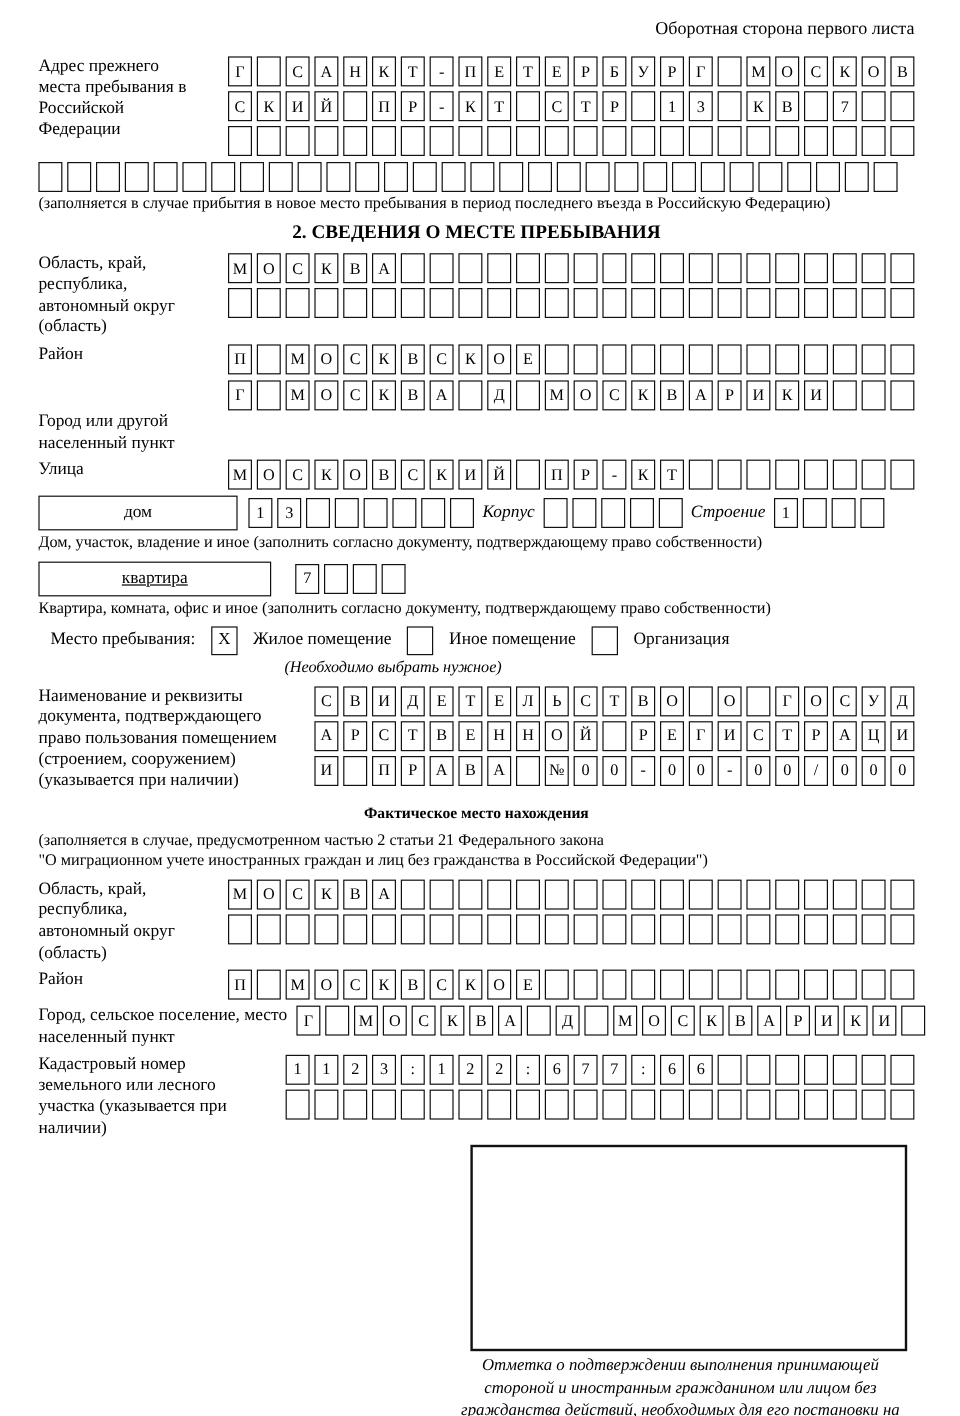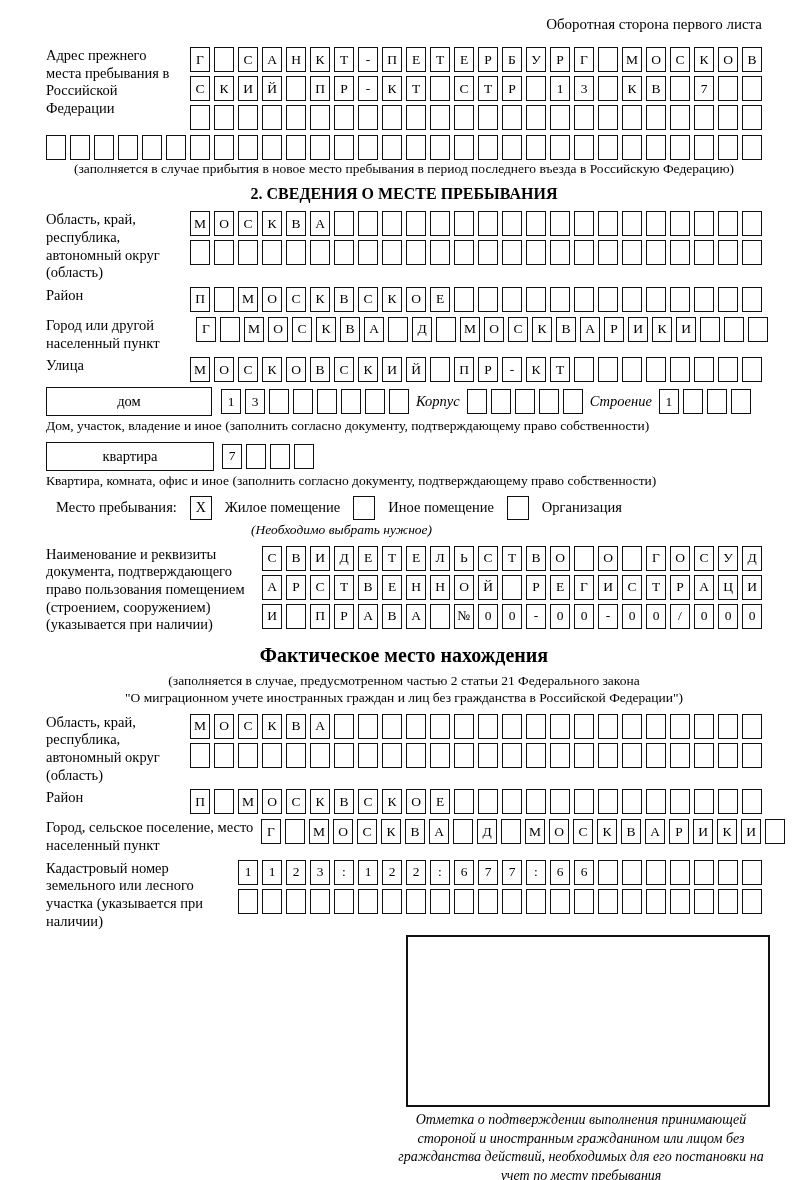--- a/index.html
+++ b/index.html
@@ -1,44 +1,44 @@
 <!DOCTYPE html>
 <html><head>
 <meta charset="utf-8">
 <style>
   html,body { margin:0; padding:0; background:#fff; }
   .page {
     width:800px; height:1180px; box-sizing:border-box;
-    padding:16px 38px 10px 46px;
+    padding:16px 38px 10px 32px;
     font-family:"Liberation Serif", serif; color:#000; font-size:14.5px;
     position:relative; overflow:hidden; background:#fff;
   }
   .hdr-note { text-align:right; font-size:15px; margin-bottom:14px; }
   .row { display:flex; margin-bottom:5px; }
   .lbl { line-height:1.22; flex:none; }
-  .w130 { width:132px; } .w120 { width:122px; } .w150 { width:150px; }
+  .w130 { width:132px; } .w120 { width:122px; } .w150 { width:150px;margin-top:26px; }
   .w205 { width:212px; } .w215 { width:215px; } .w190 { width:192px; }
   .grids { margin-left:auto; display:flex; flex-direction:column; gap:4px; align-items:flex-end; }
   .grid { display:flex; gap:4px; }
   .cell {
     width:20px; height:25px; border:1.8px solid #111; box-sizing:border-box;
     display:flex; align-items:center; justify-content:center;
     font-size:13.5px; flex:none; background:#fff;
   }
   .caption { font-size:13.5px; line-height:1.2; margin:1px 0 7px 0; }
-  .center { text-align:center; }
+  .center { }
   .sec-title { text-align:center; font-weight:bold; font-size:16px; margin:8px 0 8px 0; }
-  .sub-title { text-align:center; font-weight:bold; font-size:20px; margin:10px 0 6px 0; }
+  .sub-title { text-align:center; font-weight:bold; font-size:13px; margin:10px 0 6px 0; }
   .house-row { display:flex; align-items:center; margin-bottom:2px; }
   .field-box {
     border:1.8px solid #111; height:29px; box-sizing:border-box;
     display:flex; align-items:center; justify-content:center; background:#fff; flex:none;
   }
   .dom-box { width:166px; margin-right:9px; }
-  .kv-box { width:168px; margin-right:8px; }
+  .kv-box { width:194px; margin-right:20px;text-decoration:underline; }
   .inline-lbl { margin:0 7px; flex:none;font-style:italic; }
   .stay-row { display:flex; align-items:center; gap:13px; margin:4px 0 2px 10px; }
   .cb {
     width:22px; height:24px; border:1.8px solid #111; box-sizing:border-box;
     display:flex; align-items:center; justify-content:center; font-size:14px; flex:none; background:#fff;
   }
   .stay-note { font-size:13.5px; margin:0 0 8px 205px;font-style:italic; }
   .stamp-box { margin-left:360px; width:364px; height:172px; border:2px solid #111; box-sizing:border-box; margin-top:5px; background:#fff; }
   .stamp-caption { margin-left:344px; width:382px; text-align:center; font-size:14px; line-height:1.32; margin-top:4px;font-style:italic; }
 </style>

